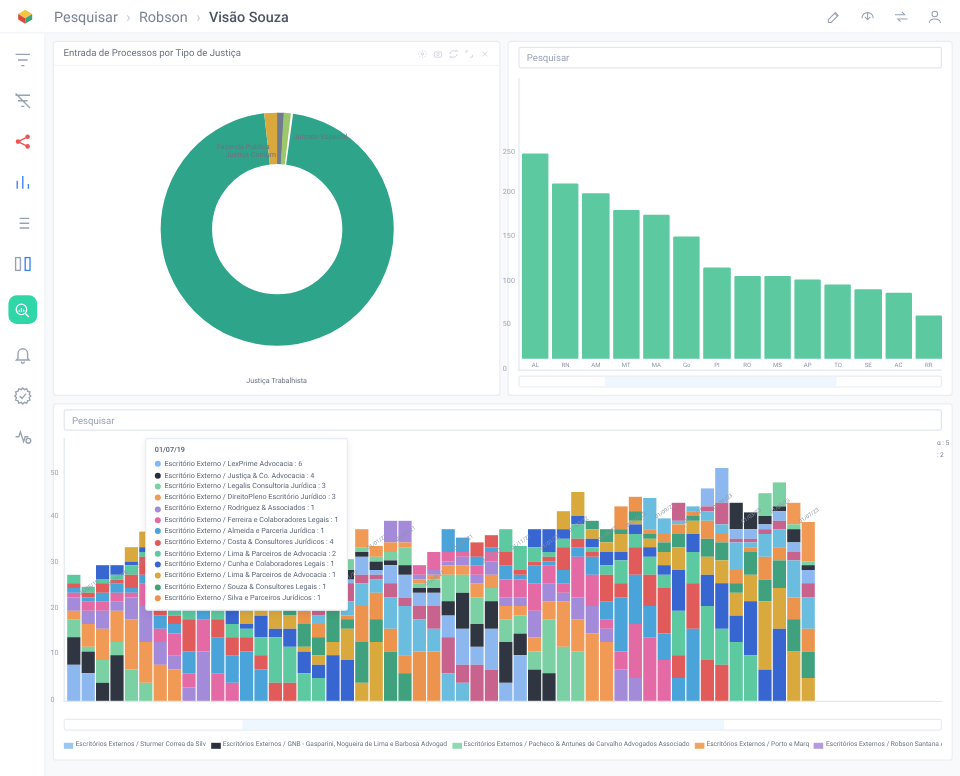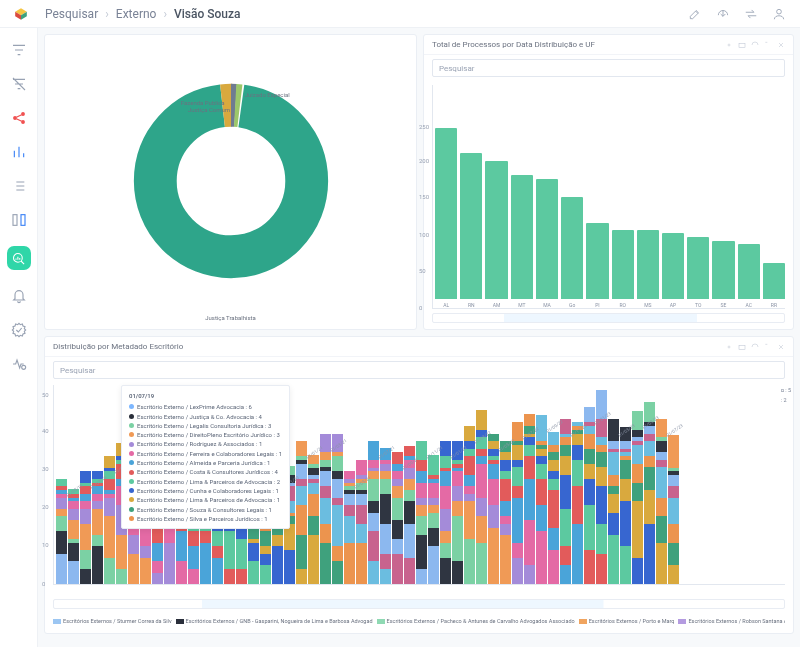--- a/index.html
+++ b/index.html
@@ -62,21 +62,21 @@
 <body>
 
 <div class="hdr">
   <svg class="logo" viewBox="0 0 24 24">
       <polygon points="12,2 22,8 12,14 2,8" fill="#f5c542"></polygon>
       <polygon points="2,8 12,14 12,22 2,16" fill="#d94b3f"></polygon>
       <polygon points="22,8 12,14 12,22 22,16" fill="#3fa17d"></polygon>
     </svg>
   <span class="crumb">Pesquisar</span>
   <span class="chev">›</span>
-  <span class="crumb">Externo</span>
+  <span class="crumb">Robson</span>
   <span class="chev">›</span>
   <span class="crumb active">Visão Souza</span>
   <span class="hdr-sp"></span>
   <svg class="hicon" viewBox="0 0 24 24">
       <path d="M4 16l10-10 4 4-10 10H4v-4z"></path>
       <path d="M13 7l4 4"></path>
     </svg>
   <svg class="hicon" viewBox="0 0 24 24">
       <path d="M4 14a8 8 0 0116 0"></path>
       <path d="M12 6v10M8 12l4 4 4-4"></path>
@@ -147,56 +147,58 @@
         <path d="M3 12h4l2-6 4 12 2-6h4"></path>
         <circle cx="19" cy="17" r="3"></circle>
       </svg>
     </span>
 </div>
 
 <div class="main">
   <div class="row1">
 
     <div class="card c-donut">
+      <div class="card-hd">
+        <span>Entrada de Processos por Tipo de Justiça</span>
+        <span class="sp"></span>
+        <svg class="cicon" viewBox="0 0 24 24">
+            <circle cx="12" cy="12" r="3"></circle>
+            <path d="M12 2v3M12 19v3M4 12H1M23 12h-3M5 5l2 2M17 17l2 2M5 19l2-2M17 7l2-2"></path>
+          </svg>
+        <svg class="cicon" viewBox="0 0 24 24">
+            <rect x="3" y="7" width="18" height="13" rx="2"></rect>
+            <circle cx="12" cy="13" r="3"></circle>
+          </svg>
+        <svg class="cicon" viewBox="0 0 24 24">
+            <path d="M3 12a9 9 0 0115-6M21 12a9 9 0 01-15 6M17 3h4v4M7 21H3v-4"></path>
+          </svg>
+        <svg class="cicon" viewBox="0 0 24 24">
+            <path d="M4 4h6M4 4v6M20 20h-6M20 20v-6"></path>
+          </svg>
+        <svg class="cicon" viewBox="0 0 24 24">
+            <path d="M6 6l12 12M18 6L6 18"></path>
+          </svg>
+      </div>
       <div class="card-bd">
         <div class="donut-wrap">
           <svg width="200" height="200" viewBox="0 0 42 42">
             <circle cx="21" cy="21" r="15.9" fill="none" stroke="#2ea58a" stroke-width="9" stroke-dasharray="96 4" stroke-dashoffset="23"></circle>
             <circle cx="21" cy="21" r="15.9" fill="none" stroke="#d9a93e" stroke-width="9" stroke-dasharray="2 98" stroke-dashoffset="27"></circle>
             <circle cx="21" cy="21" r="15.9" fill="none" stroke="#6f7b91" stroke-width="9" stroke-dasharray="1 99" stroke-dashoffset="25.2"></circle>
             <circle cx="21" cy="21" r="15.9" fill="none" stroke="#9cc76a" stroke-width="9" stroke-dasharray="1 99" stroke-dashoffset="24.3"></circle>
           </svg>
           <span class="donut-lbl" style="bottom:2px;left:50%;transform:translateX(-50%);">Justiça Trabalhista</span>
           <span class="donut-lbl" style="top:52px;left:54%;">Juizado Especial</span>
           <span class="donut-lbl" style="top:60px;left:36%;">Fazenda Publica</span>
           <span class="donut-lbl" style="top:67px;left:38%;">Justiça Comum</span>
         </div>
       </div>
     </div>
 
     <div class="card c-bar">
-      <div class="card-hd">
-        <span>Total de Processos por Data Distribuição e UF</span>
-        <span class="sp"></span>
-        <svg class="cicon" viewBox="0 0 24 24">
-            <circle cx="12" cy="12" r="3"></circle>
-          </svg>
-        <svg class="cicon" viewBox="0 0 24 24">
-            <rect x="3" y="7" width="18" height="13"></rect>
-          </svg>
-        <svg class="cicon" viewBox="0 0 24 24">
-            <path d="M3 12a9 9 0 0118 0"></path>
-          </svg>
-        <svg class="cicon" viewBox="0 0 24 24">
-            <path d="M4 4h6"></path>
-          </svg>
-        <svg class="cicon" viewBox="0 0 24 24">
-            <path d="M6 6l12 12M18 6L6 18"></path>
-          </svg>
-      </div>
       <div class="card-bd">
         <div class="search">Pesquisar</div>
         <div class="bar-plot" id="barPlot">
           <span class="yax" style="bottom:-3px">0</span>
           <span class="yax" style="bottom:34px">50</span>
           <span class="yax" style="bottom:70px">100</span>
           <span class="yax" style="bottom:108px">150</span>
           <span class="yax" style="bottom:144px">200</span>
           <span class="yax" style="bottom:178px">250</span>
         <div class="col">
@@ -255,39 +257,20 @@
               <div class="b" style="height: 36.4px;"></div>
               <div class="xl">RR</div>
             </div>
           </div>
         <div class="scrubber"></div>
       </div>
     </div>
   </div>
 
   <div class="card c-stack">
-    <div class="card-hd">
-      <span>Distribuição por Metadado Escritório</span>
-      <span class="sp"></span>
-      <svg class="cicon" viewBox="0 0 24 24">
-          <circle cx="12" cy="12" r="3"></circle>
-        </svg>
-      <svg class="cicon" viewBox="0 0 24 24">
-          <rect x="3" y="7" width="18" height="13"></rect>
-        </svg>
-      <svg class="cicon" viewBox="0 0 24 24">
-          <path d="M3 12a9 9 0 0118 0"></path>
-        </svg>
-      <svg class="cicon" viewBox="0 0 24 24">
-          <path d="M4 4h6"></path>
-        </svg>
-      <svg class="cicon" viewBox="0 0 24 24">
-          <path d="M6 6l12 12M18 6L6 18"></path>
-        </svg>
-    </div>
     <div class="card-bd" style="position:relative;">
       <div class="search">Pesquisar</div>
 
       <div class="tooltip">
         <div class="date">01/07/19</div>
         <div id="ttEntries">
             <div class="ent">
               <span class="dot" style="background: rgb(125, 183, 255);"></span>
               <span>Escritório Externo / LexPrime Advocacia : 6</span>
             </div>

